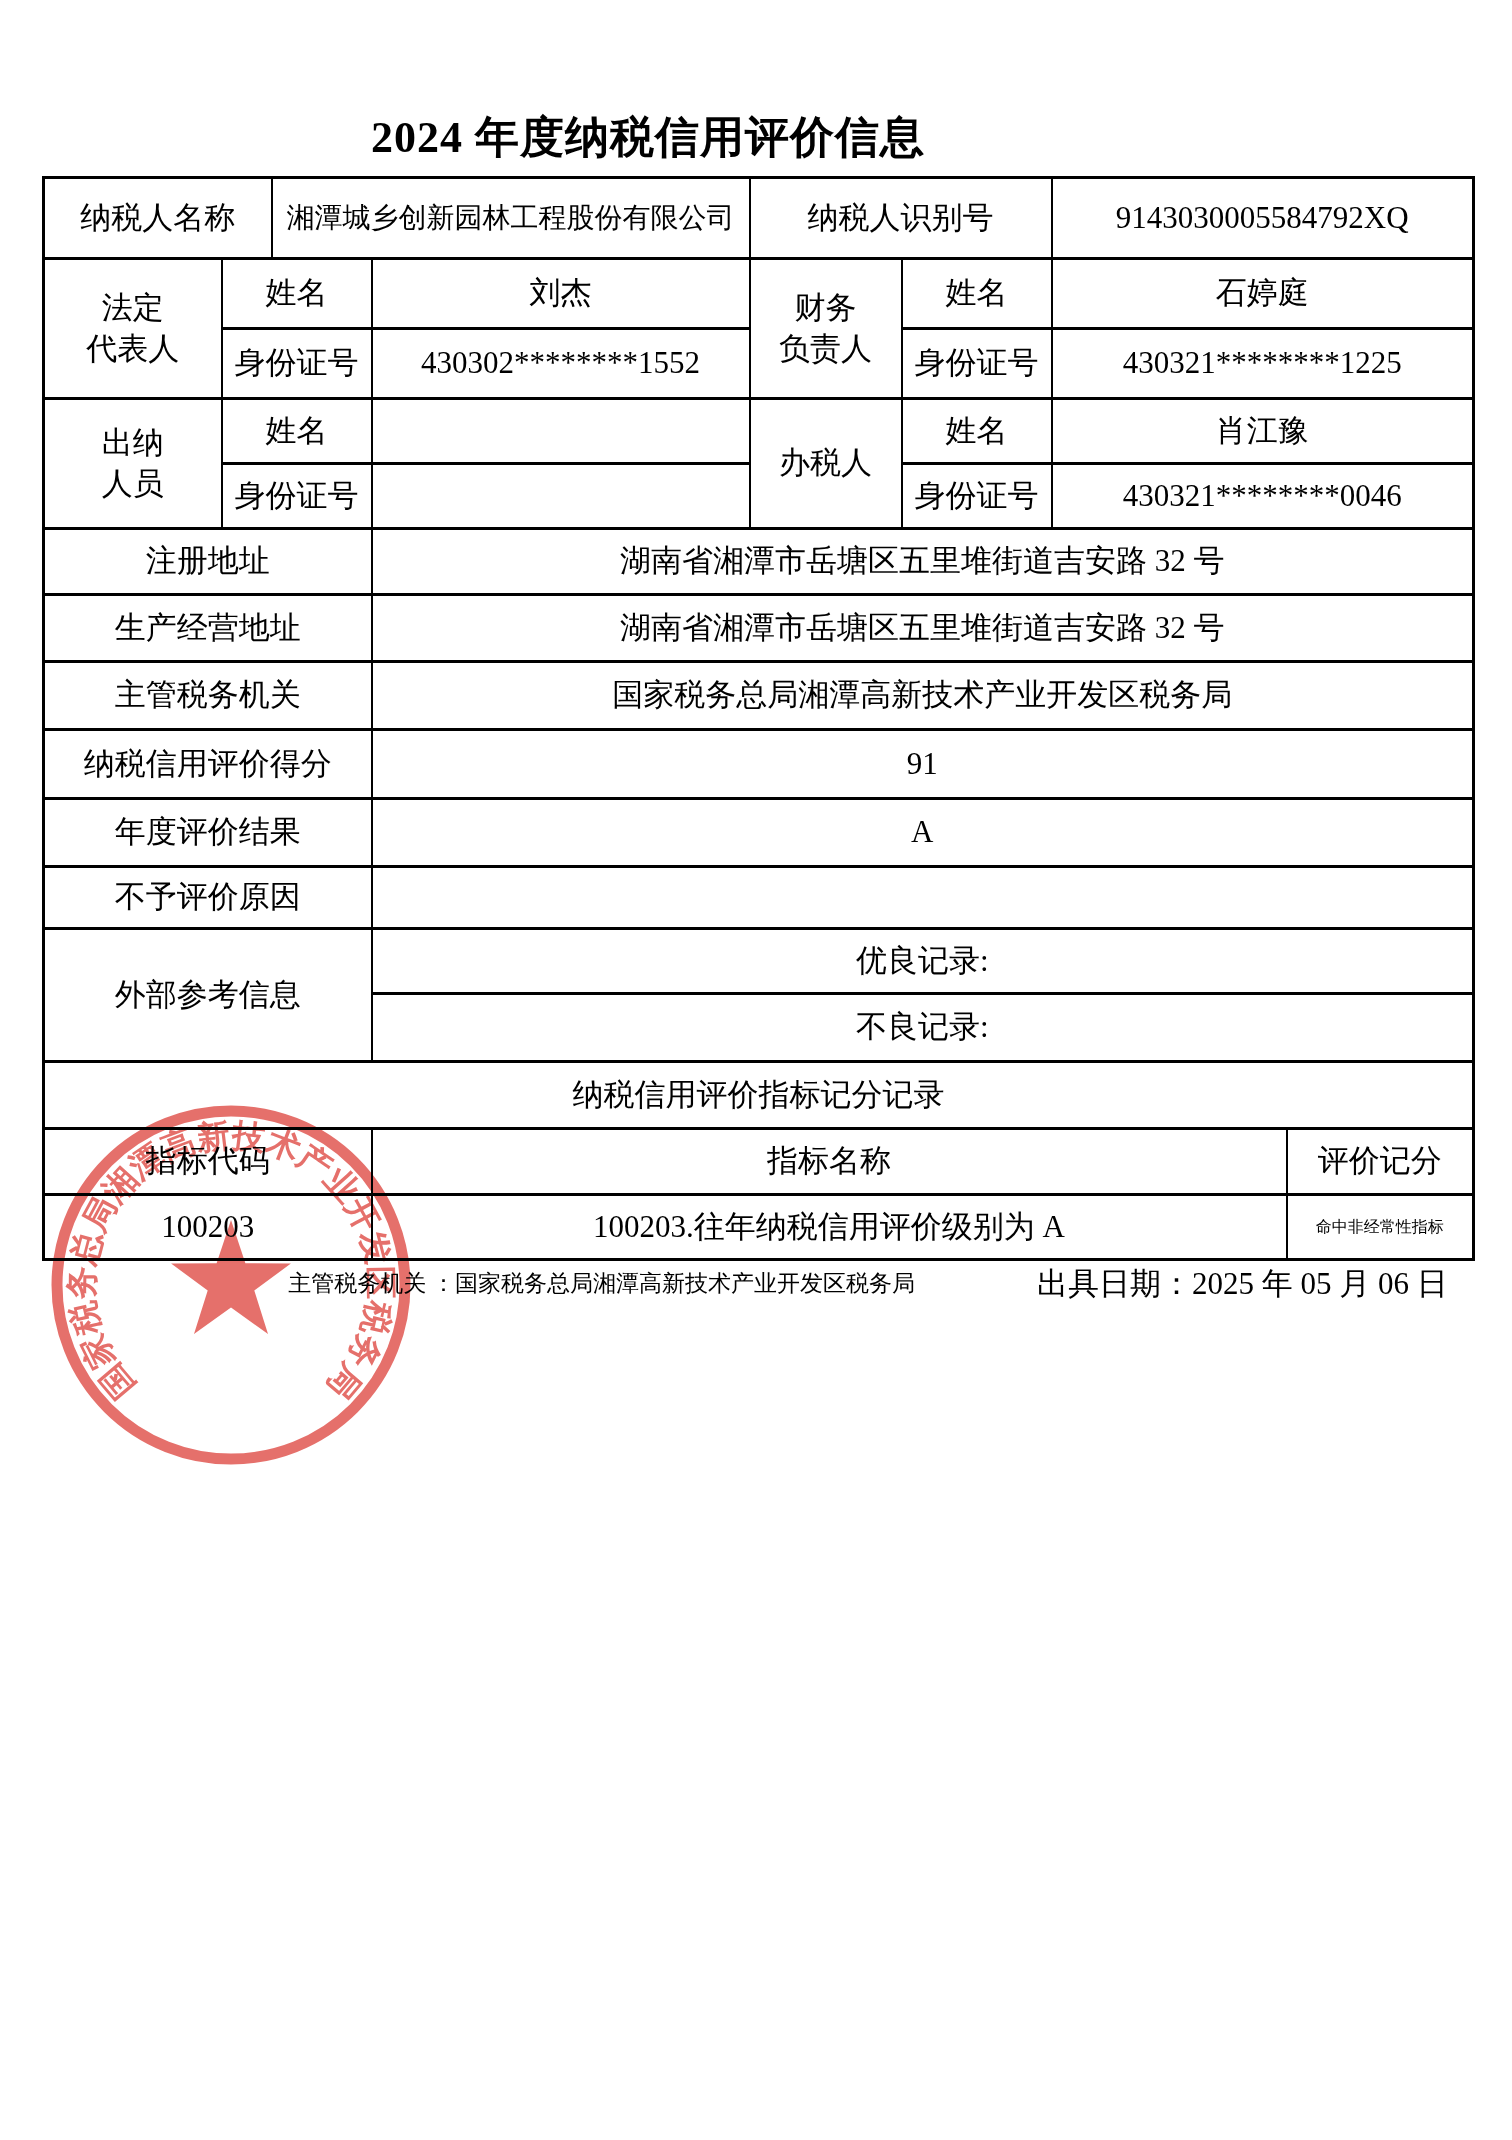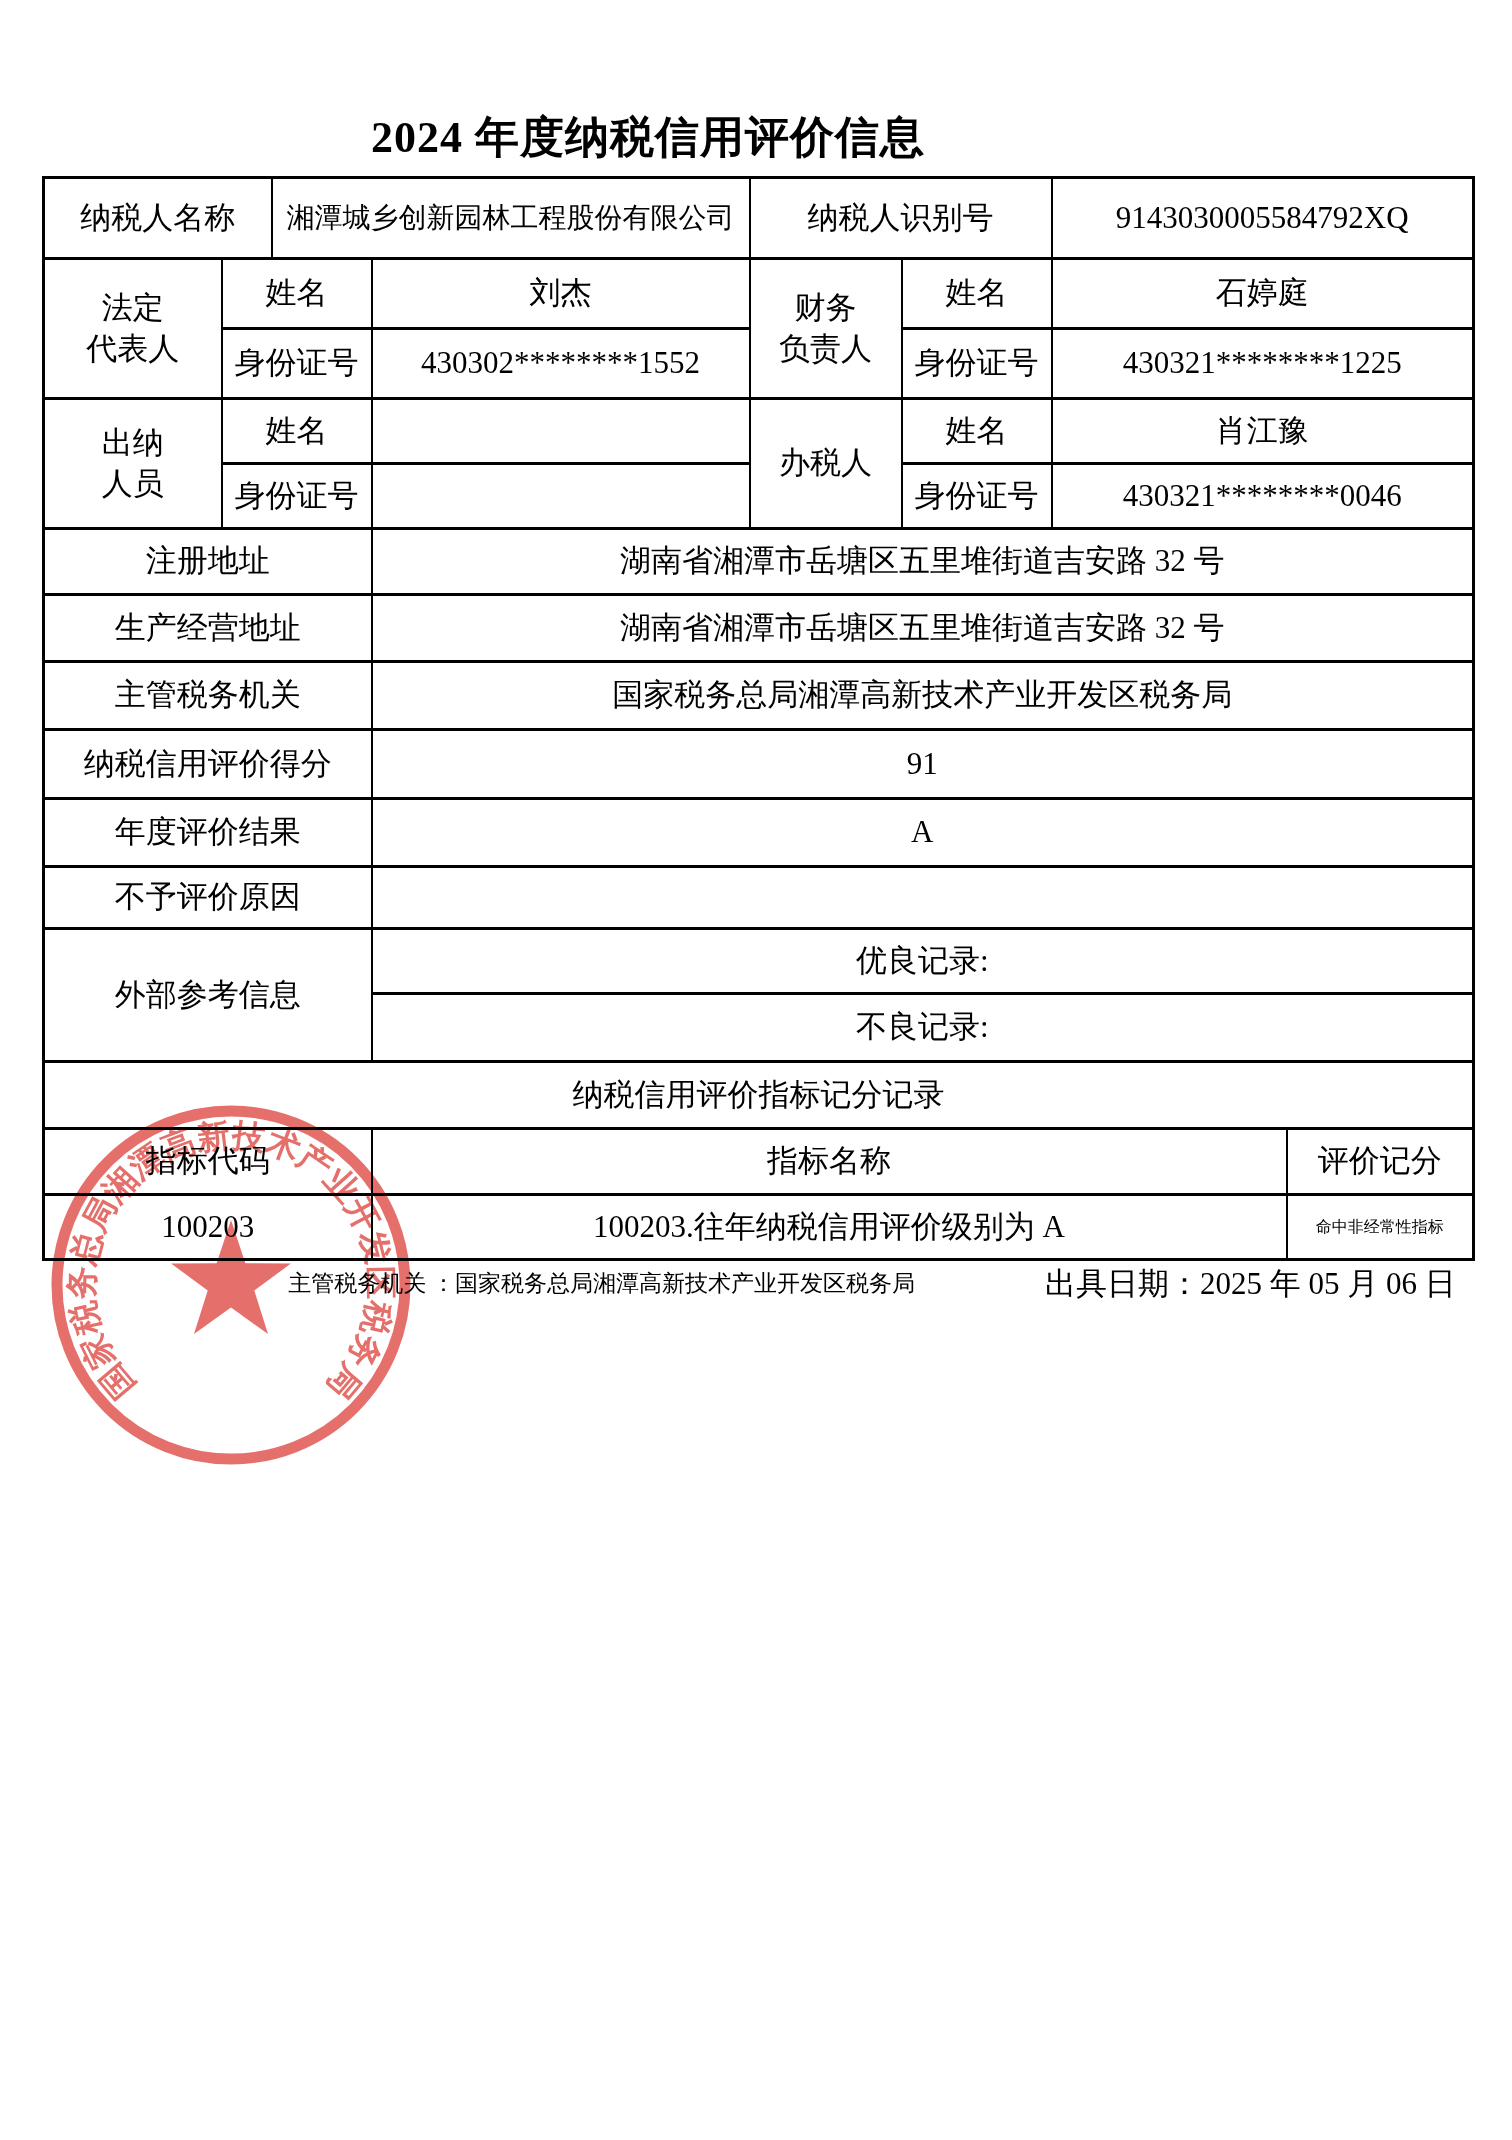--- a/index.html
+++ b/index.html
@@ -26,21 +26,21 @@
   td.key{text-align:left;padding-left:8px;padding-right:2px;margin-top:16px;}
   td.grp{white-space:pre-line;line-height:1.25;padding:2px 4px;}
   td.company{font-size:28px;padding:2px 22px;line-height:1.35;}
   td.fit-small{font-size:16px;padding:2px 4px;}
   td.center{text-align:center;}
   .footer-left{
     position:absolute;left:115px;top:1266px;width:800px;
     font-size:23px;line-height:36px;text-align:right;word-break:break-all;
   }
   .footer-right{
-    position:absolute;left:1037px;top:1266px;font-size:31px;line-height:36px;margin-left:8px;
+    position:absolute;left:1037px;top:1266px;font-size:31px;line-height:36px;
   }
   .seal{
     position:absolute;left:46px;top:1100px;width:370px;height:370px;
     opacity:0.82;mix-blend-mode:multiply;pointer-events:none;
   }
   .seal text{font-family:"Liberation Serif","DejaVu Serif",serif;font-weight:bold;}
 </style>
 </head>
 <body>
 

